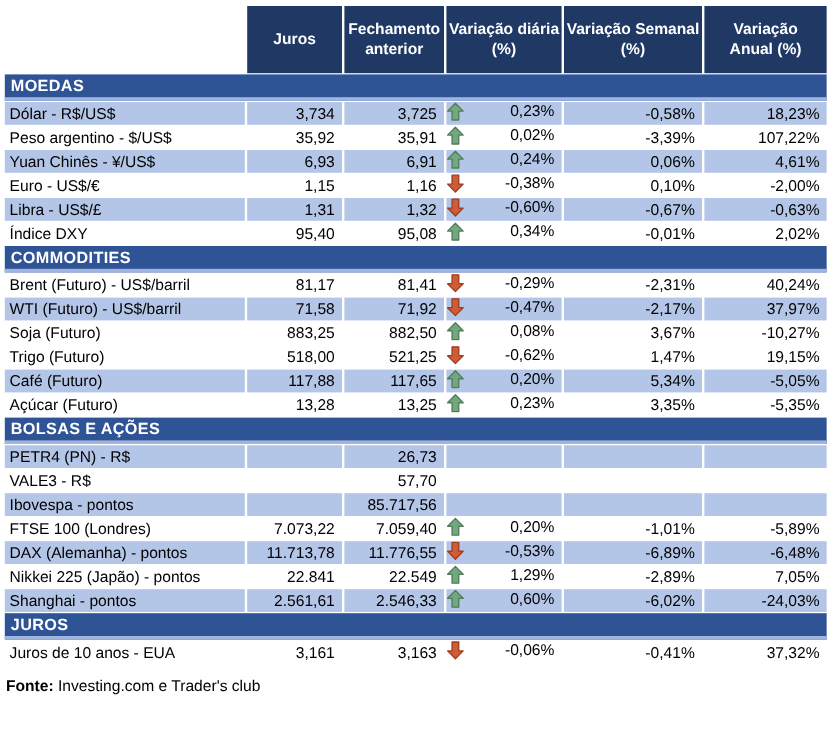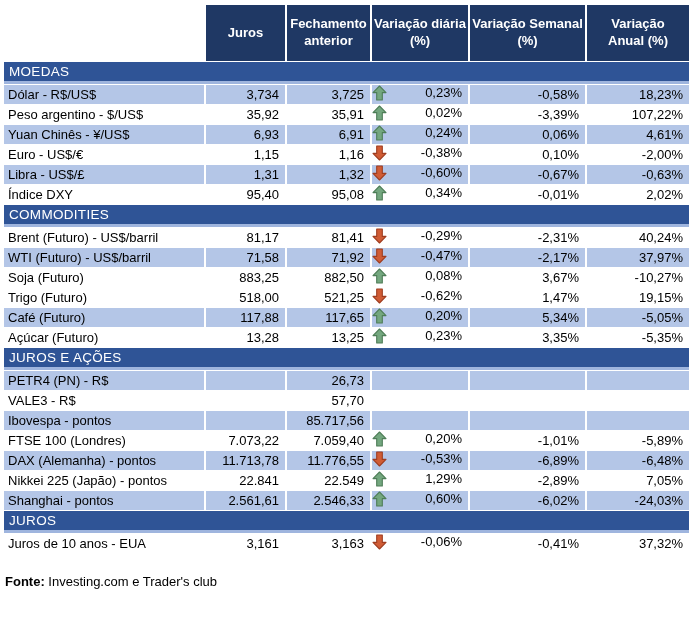--- a/index.html
+++ b/index.html
@@ -15,34 +15,34 @@
     font-family:"Liberation Sans","DejaVu Sans",sans-serif;color:#000;}
   .wrap{padding:4px 2px 0 2px;}
   table{border-collapse:separate;border-spacing:2px 1px;table-layout:fixed;width:687px;}
   th,td{vertical-align:middle;overflow:hidden;white-space:nowrap;}
   
   th.blank{background:transparent;}
   th.colhead{background:var(--header-bg);color:#fff;font-size:13px;font-weight:bold;
     height:56px;text-align:center;line-height:1.3;}
   th.colhead span{display:block;}
   
-  td.band{background:var(--section-bg);color:#fff;font-weight:normal;font-size:13.5px;
+  td.band{background:var(--section-bg);color:#fff;font-weight:bold;font-size:13.5px;
     height:22px;padding-left:5px;border-bottom:3px solid var(--band-underline);
     letter-spacing:.3px;}
   
   tr.data td{height:19px;font-size:13px;}
   tr.data.shaded td{background:var(--row-shaded);}
   tr.data.plain td{background:#fff;}
   td.lbl{text-align:left;padding-left:4px;}
   td.num{text-align:right;padding-right:6px;}
   td.varc .cellflex{display:flex;align-items:flex-start;height:19px;}
   td.varc .arr{flex:0 0 auto;width:18px;display:flex;align-items:center;}
   td.varc .num2{flex:1;text-align:right;padding-right:6px;}
   svg.arrow{display:block;}
-  .footer{font-size:13px;margin:20px 0 0 3px;}
+  .footer{font-size:13px;margin:10px 0 0 3px;}
   .footer b{font-weight:bold;}
 </style>
 </head>
 <body>
 
 <div class="wrap">
   <table>
     <colgroup>
       <col style="width:200px">
         <col style="width:79px">
@@ -308,21 +308,21 @@
 
         </span>
         <span class="num2">0,23%</span>
       </div>
     </td>
     <td class="num">3,35%</td>
     <td class="num">-5,35%</td>
   </tr>
 
   <tr>
-    <td class="band" colspan="6">JUROS E AÇÕES</td>
+    <td class="band" colspan="6">BOLSAS E AÇÕES</td>
   </tr>
 
   <tr class="data shaded">
     <td class="lbl">PETR4 (PN) - R$</td>
     <td class="num"></td>
     <td class="num">26,73</td>
     <td class="varc">
       <div class="cellflex">
         <span class="arr">
           

